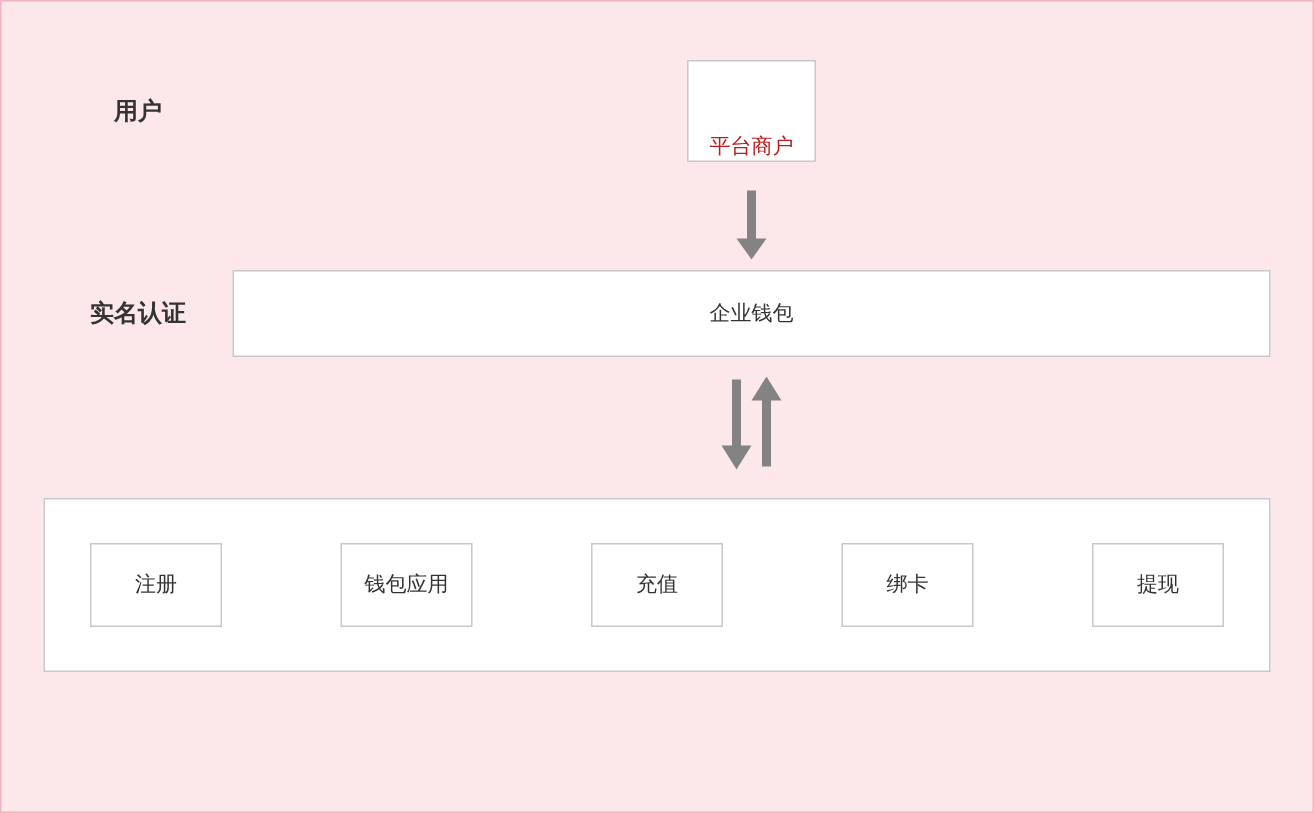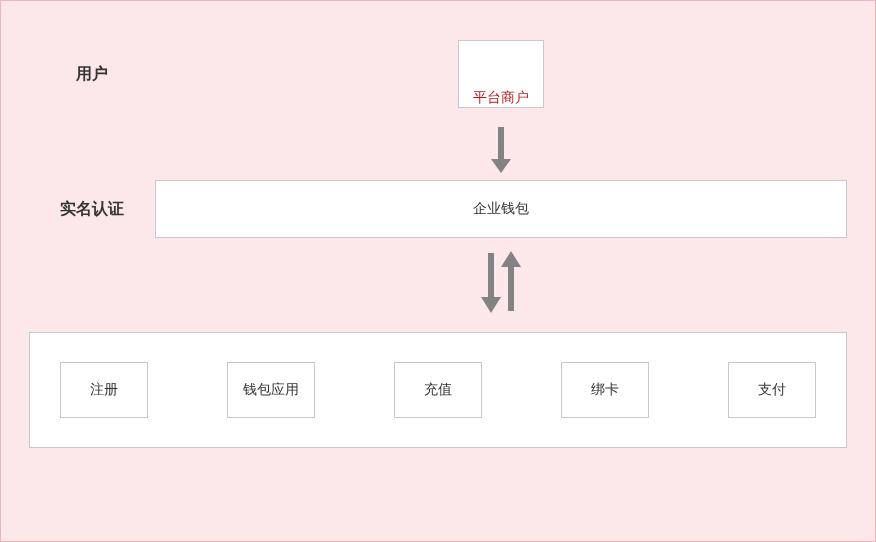--- a/index.html
+++ b/index.html
@@ -177,19 +177,19 @@
         <div class="cap-item">
           <span>钱包应用</span>
         </div>
         <div class="cap-item">
           <span>充值</span>
         </div>
         <div class="cap-item">
           <span>绑卡</span>
         </div>
         <div class="cap-item">
-          <span>支付</span>
+          <span>提现</span>
         </div>
       </div>
     </div>
   </div>
 
 </div>
 
 </body></html>

